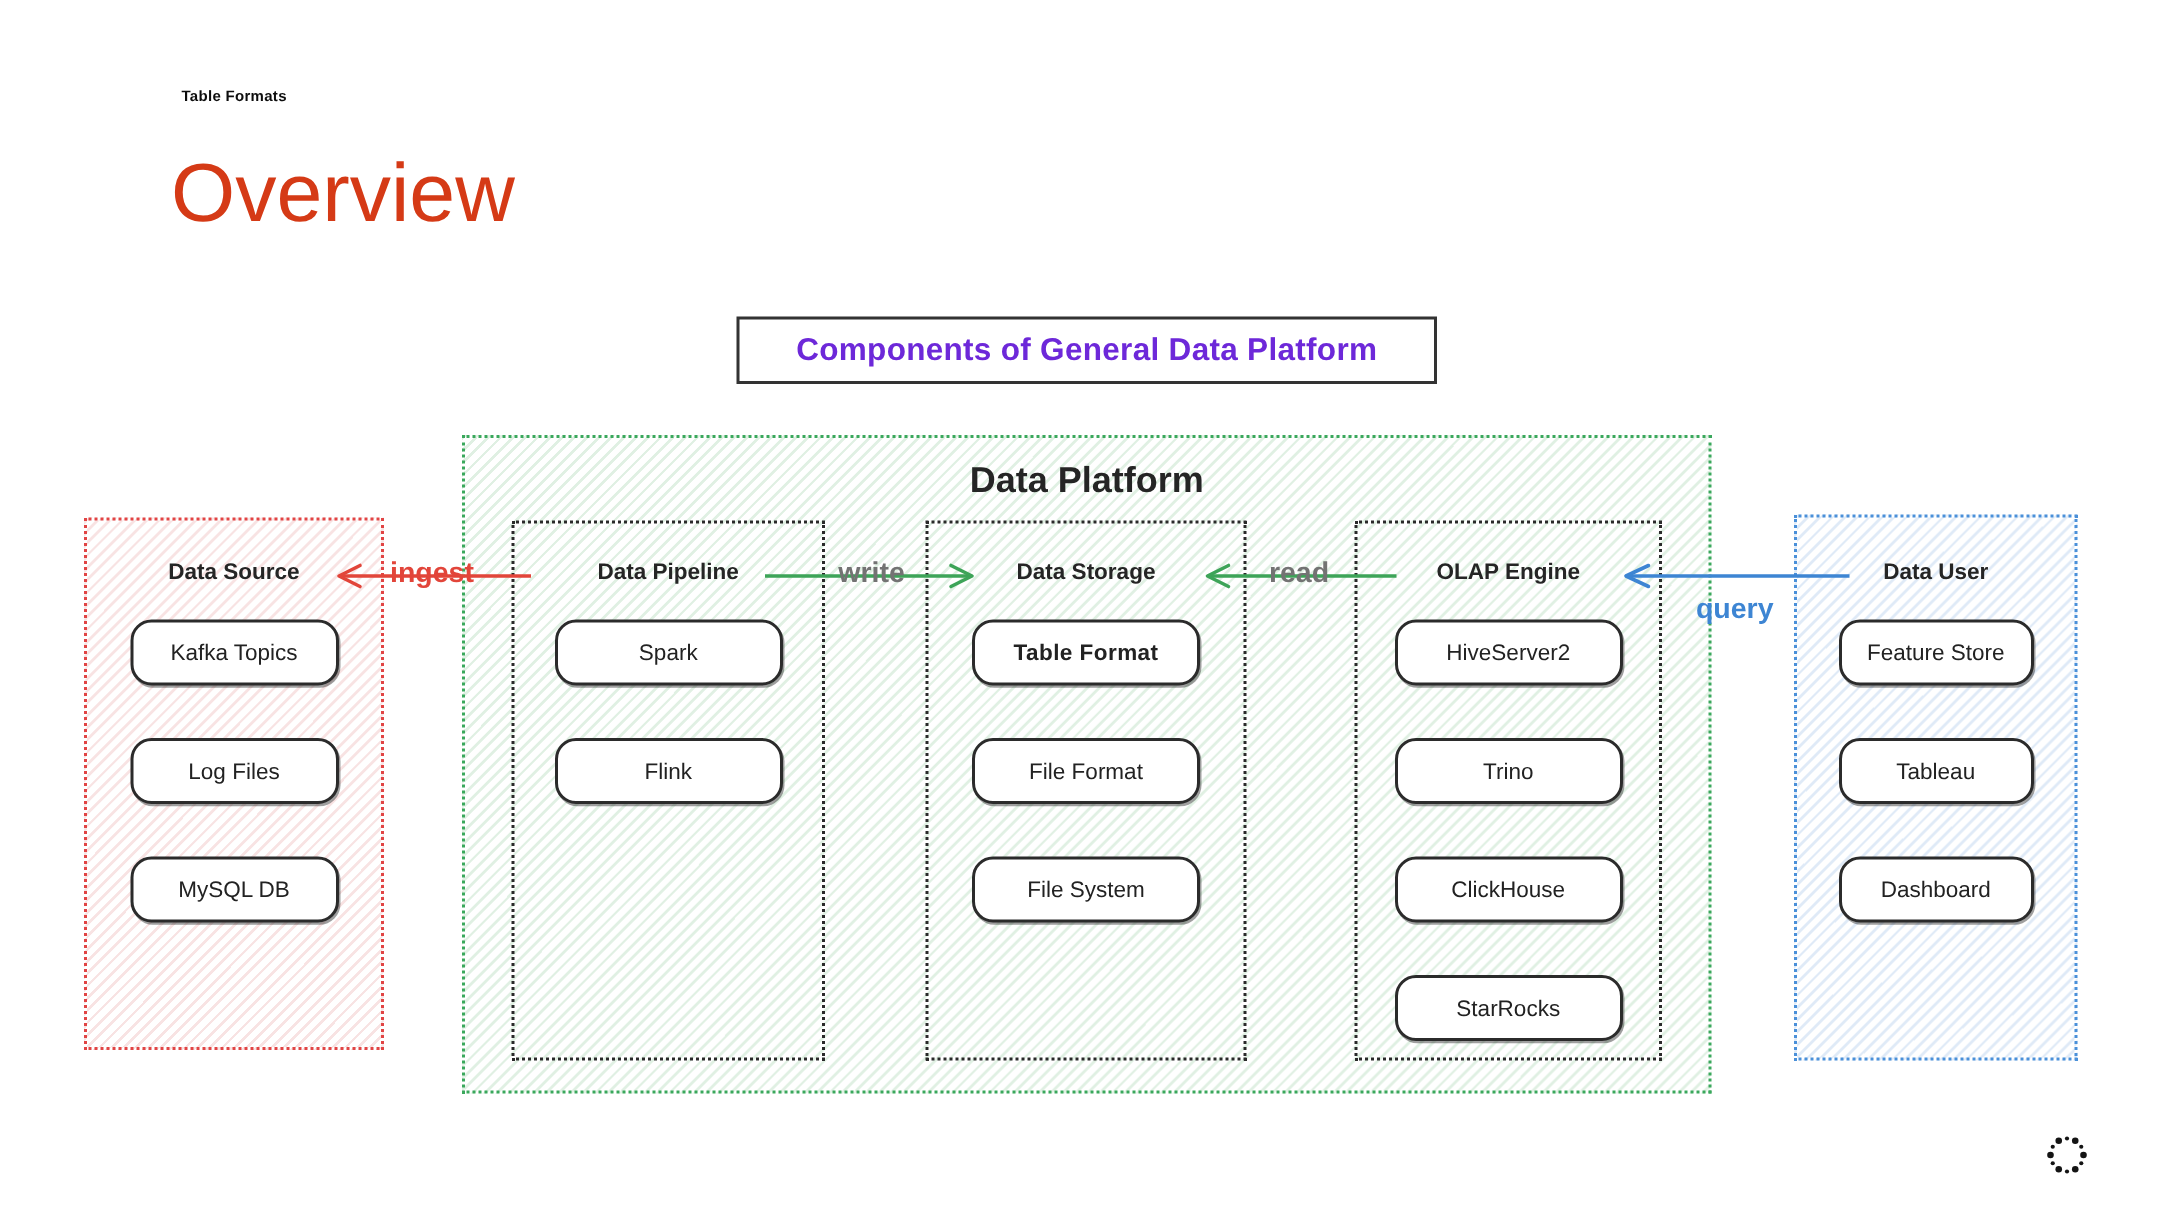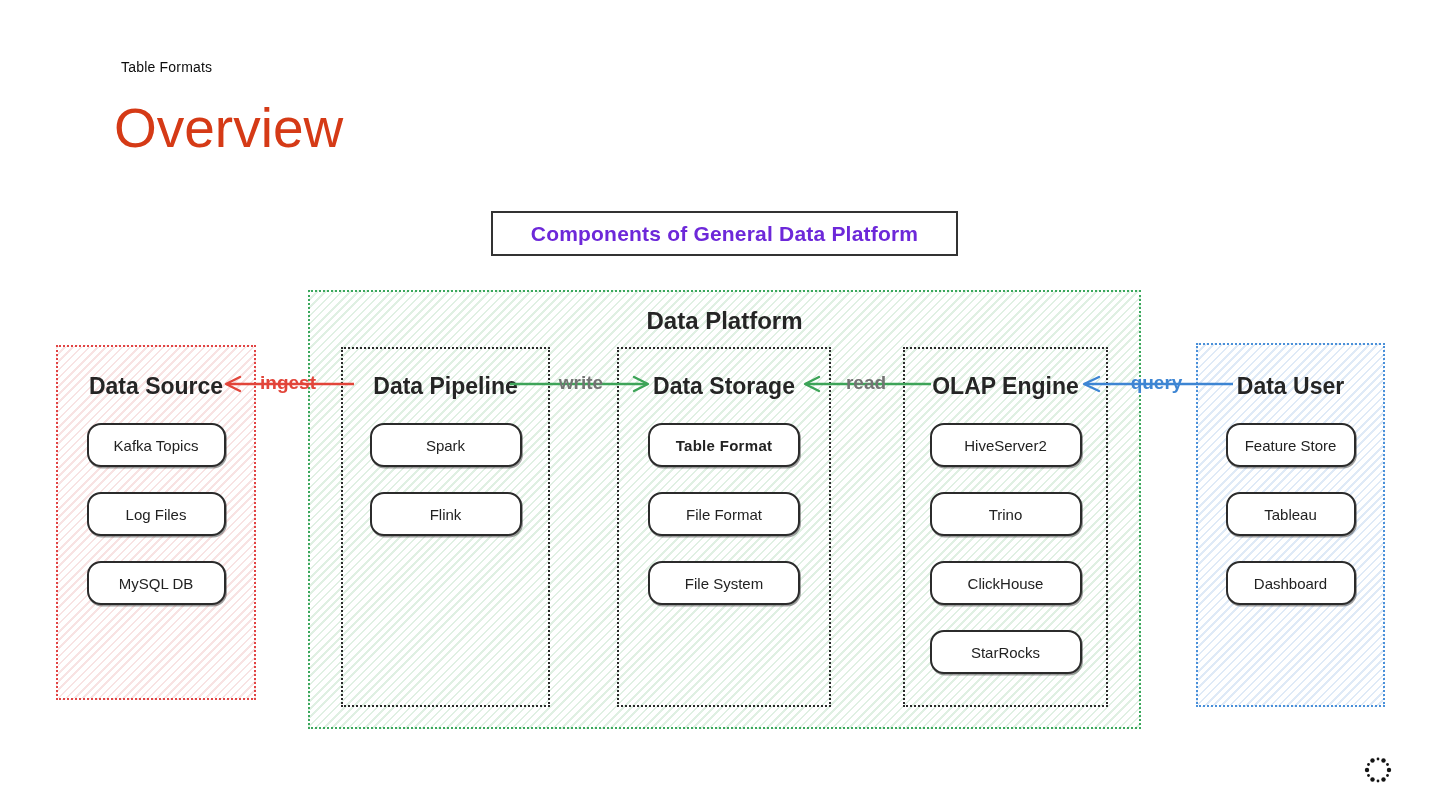--- a/index.html
+++ b/index.html
@@ -3,21 +3,21 @@
 <meta charset="utf-8">
 <style>
   html,body { margin:0; padding:0; background:#ffffff; }
   .stage {
     position:relative; width:1440px; height:810px; overflow:hidden;
     background:#ffffff; font-family:"Liberation Sans", sans-serif;
   }
 
   .eyebrow {
     position:absolute; left:121px; top:59px;
-    font-size:14px; font-weight:400; color:#0d0d0d; letter-spacing:0.2px;
+    font-size:10px; font-weight:700; color:#0d0d0d; letter-spacing:0.2px;
   }
 
   .main-title {
     position:absolute; left:114px; top:100px;
     font-size:55px; line-height:1.05; font-weight:400;
     color:#d53a16; letter-spacing:0px;
   }
 
   .diagram-title-box {
     position:absolute; left:491px; top:211px; width:467px; height:45px;
@@ -35,22 +35,22 @@
   .platform-label {
     position:absolute; top:15px; left:0; width:100%; text-align:center;
     font-size:24px; font-weight:600; color:#252525;
   }
 
   
   .group-box {
     position:absolute; box-sizing:border-box;
     display:flex; flex-direction:column; align-items:center;
   }
-  .group-title { margin-top:24px; font-size:23px; font-weight:600; color:#252525; white-space:nowrap; }
-  .items { display:flex; flex-direction:column; align-items:flex-end; gap:25px; margin-top:23px; }
+  .group-title { margin-top:24px; font-size:15px; font-weight:600; color:#252525; white-space:nowrap; }
+  .items { display:flex; flex-direction:column; align-items:flex-end; gap:35px; margin-top:23px; }
   .item-box {
     height:44px; box-sizing:border-box;
     border:2px solid #2b2b2b; border-radius:14px; background:#ffffff;
     box-shadow:1px 1.5px 0 rgba(43,43,43,0.45);
     display:flex; align-items:center; justify-content:center;
     font-size:15px; color:#222222; white-space:nowrap;
   }
   .bold-item { font-weight:700; letter-spacing:0.3px; }
 
   
@@ -84,21 +84,21 @@
   .arrow-label {
     position:absolute; left:50%; top:50%; transform:translate(-50%,-54%);
     font-size:19px; font-weight:700; white-space:nowrap;
   }
   #arrow-ingest { left:222px; width:132px; }
   #arrow-write  { left:510px; width:142px; }
   #arrow-read   { left:801px; width:130px; }
   #arrow-query  { left:1080px; width:153px; }
   #arrow-ingest .arrow-label { color:#e2453a; }
   #arrow-write .arrow-label, #arrow-read .arrow-label { color:#737373; }
-  #arrow-query .arrow-label { color:#3d85d3; }
+  #arrow-query .arrow-label { color:#3d85d3;margin-top:24px; }
 
   .logo { position:absolute; left:1362px; top:754px; width:32px; height:32px; }
 </style>
 </head>
 <body>
 
 <div class="stage">
 
   <div class="eyebrow">Table Formats</div>
   <div class="main-title">Overview</div>

